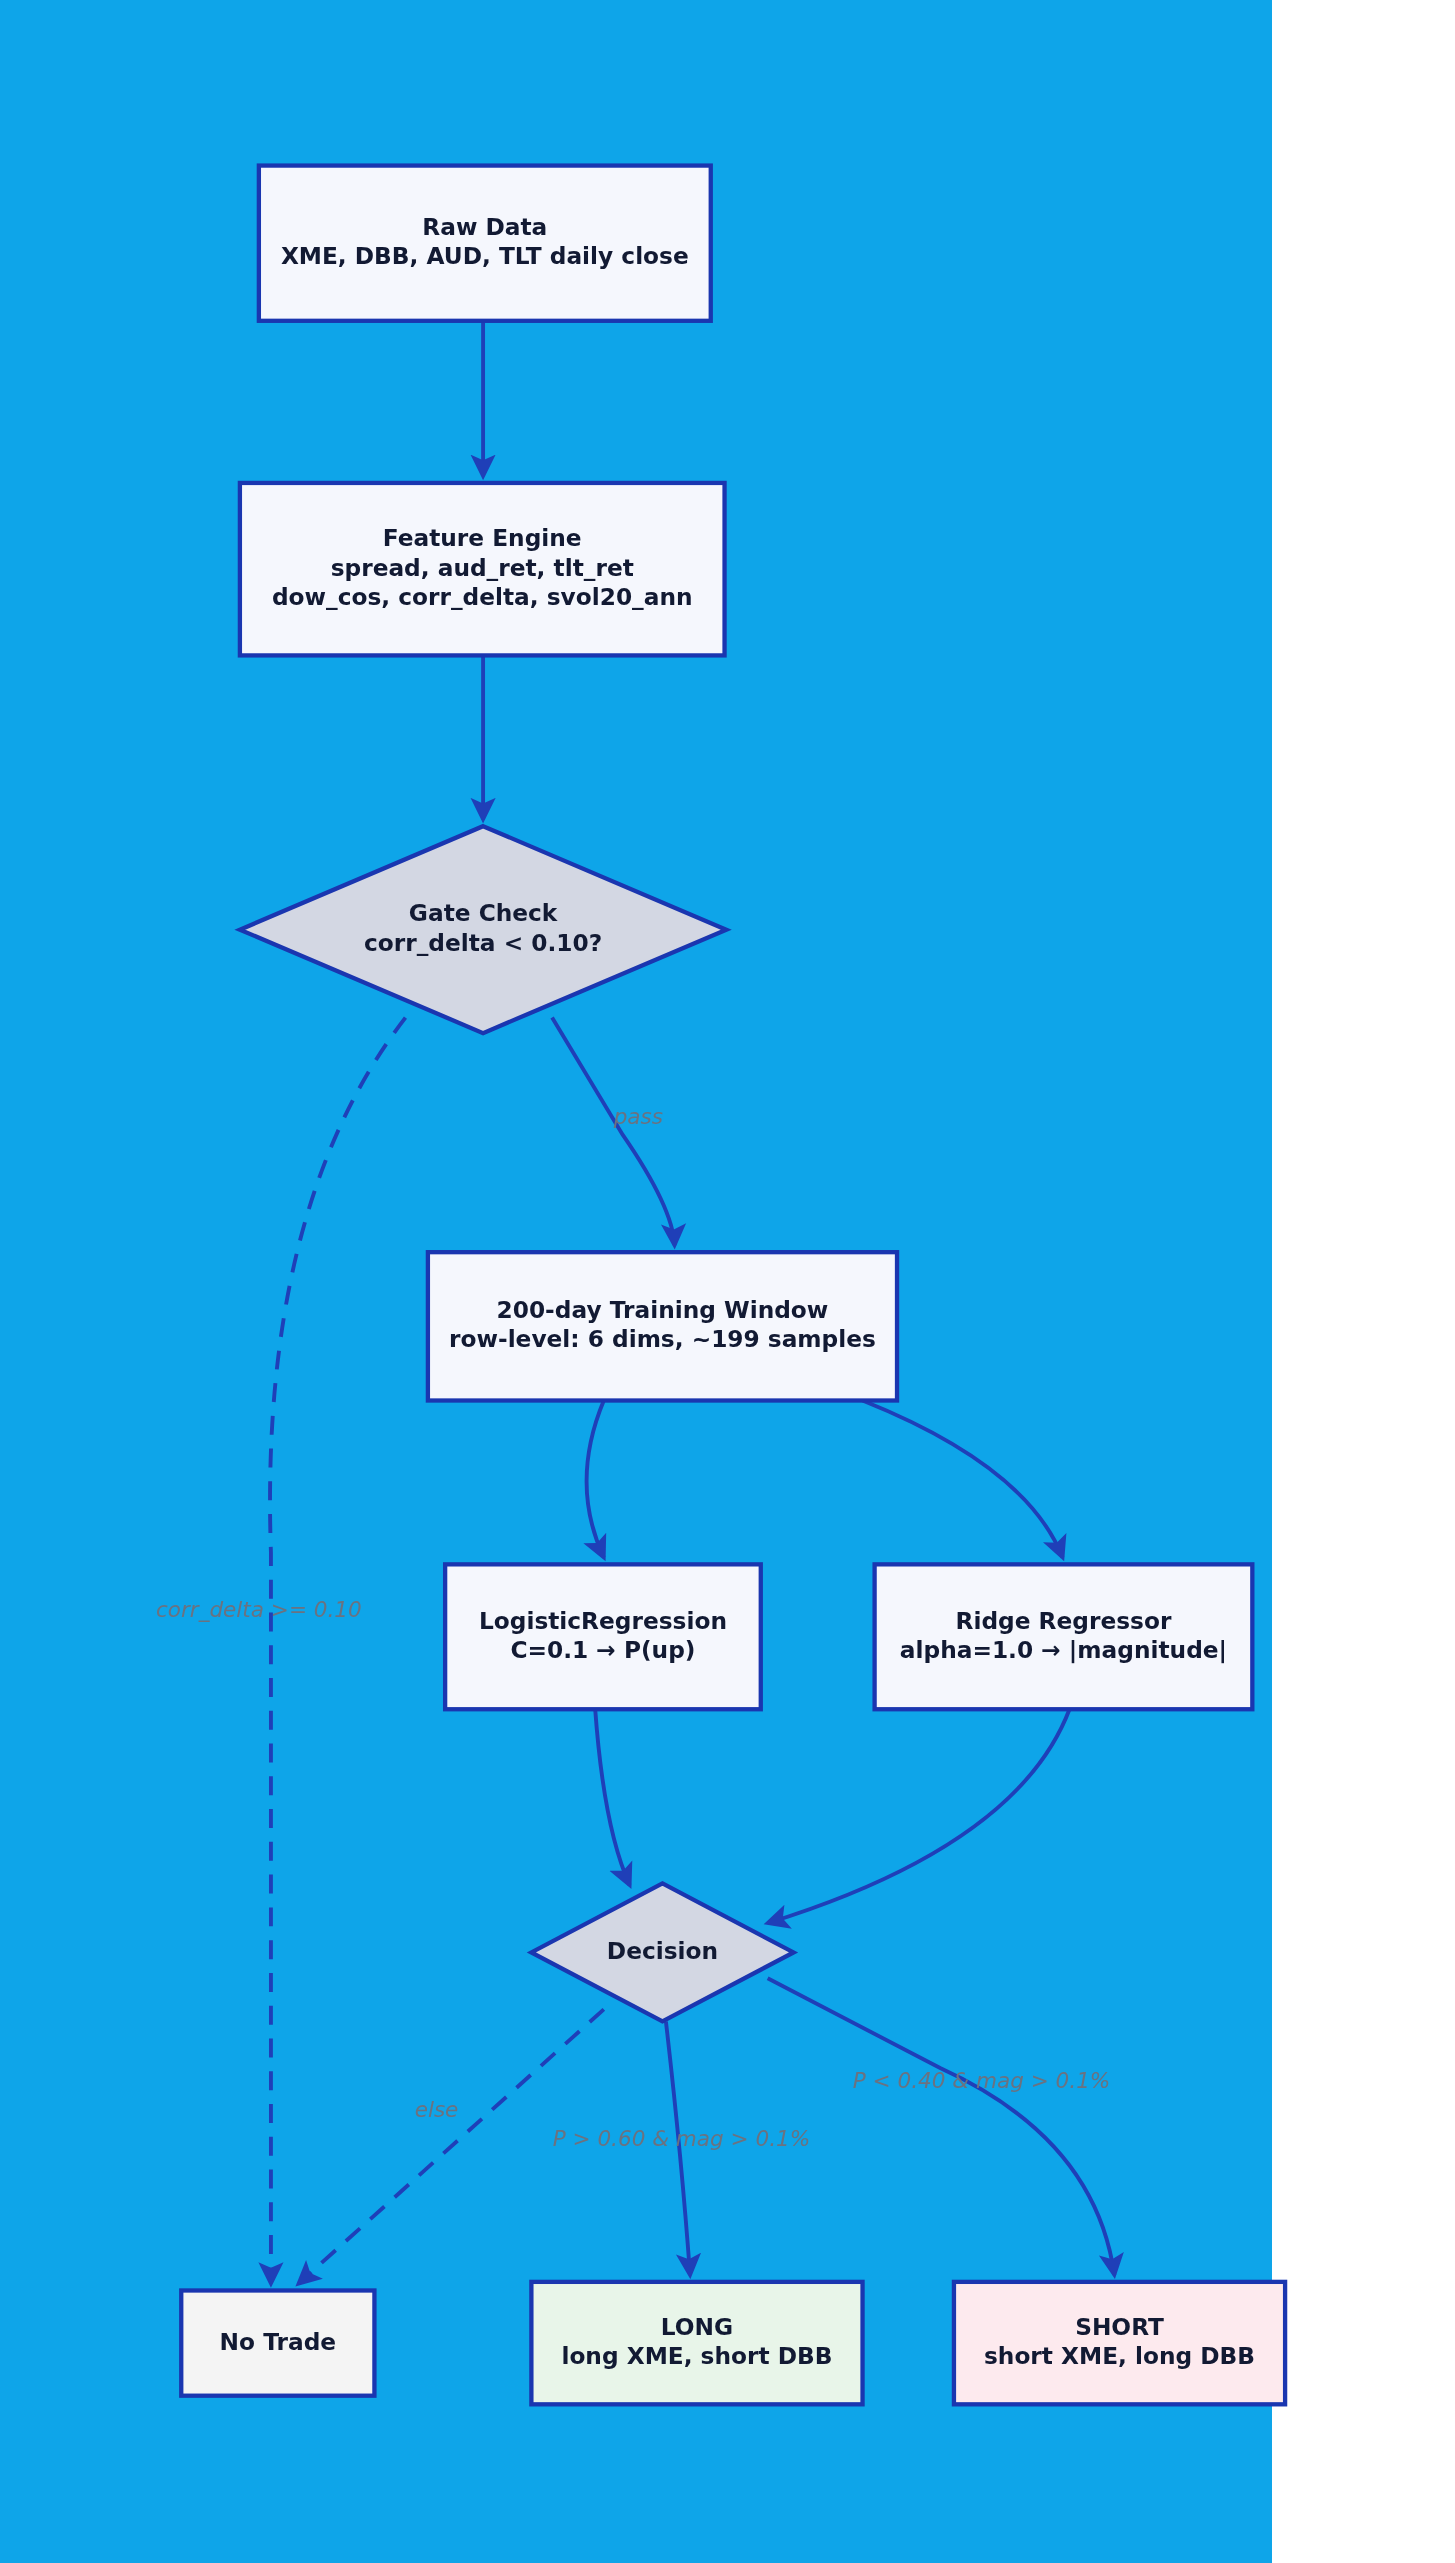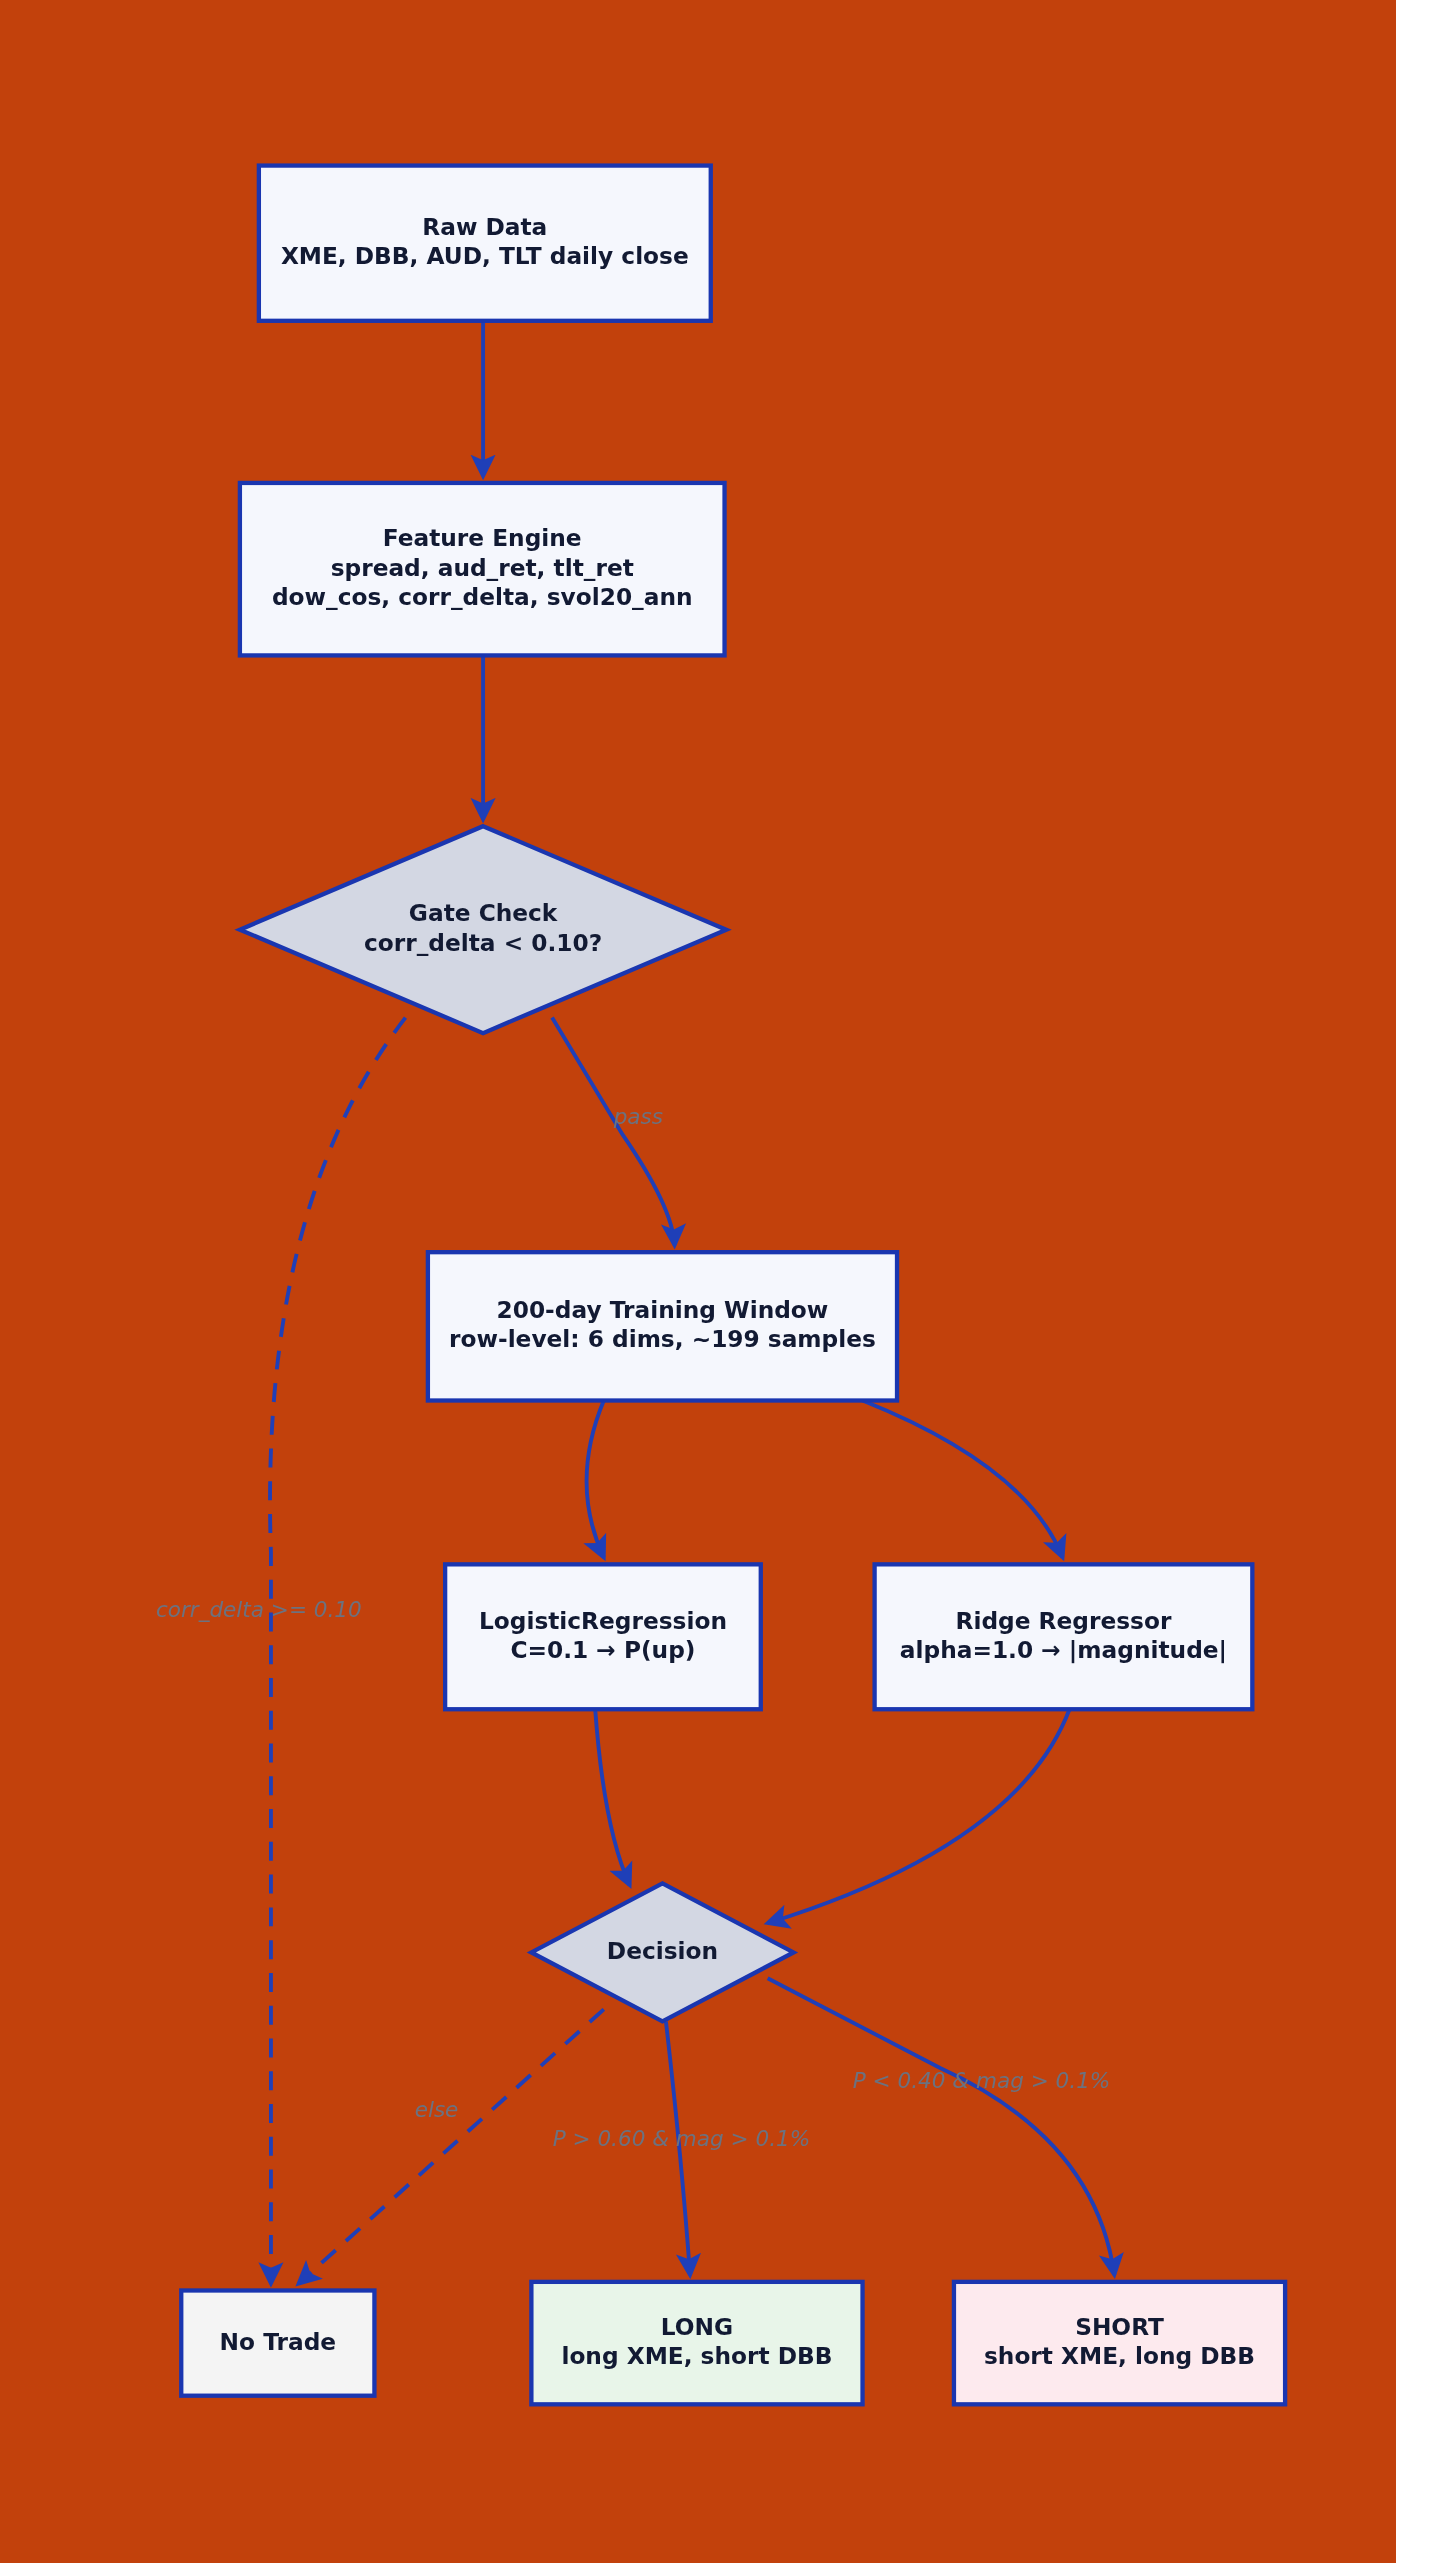--- a/index.html
+++ b/index.html
@@ -8,23 +8,23 @@
     background: #ffffff;
   }
   body {
     width: 1456px;
     height: 2563px;
     font-family: "DejaVu Sans", "Liberation Sans", sans-serif;
     overflow: hidden;
   }
   #flow-root {
     position: relative;
-    width: 1396px;
+    width: 1272px;
     height: 2563px;
-    background: #c2410c;
+    background: #0ea5e9;
   }
   svg.flow-canvas {
     position: absolute;
     top: 0;
     left: 0;
     width: 1456px;
     height: 2563px;
     display: block;
   }
   .node-shape {

